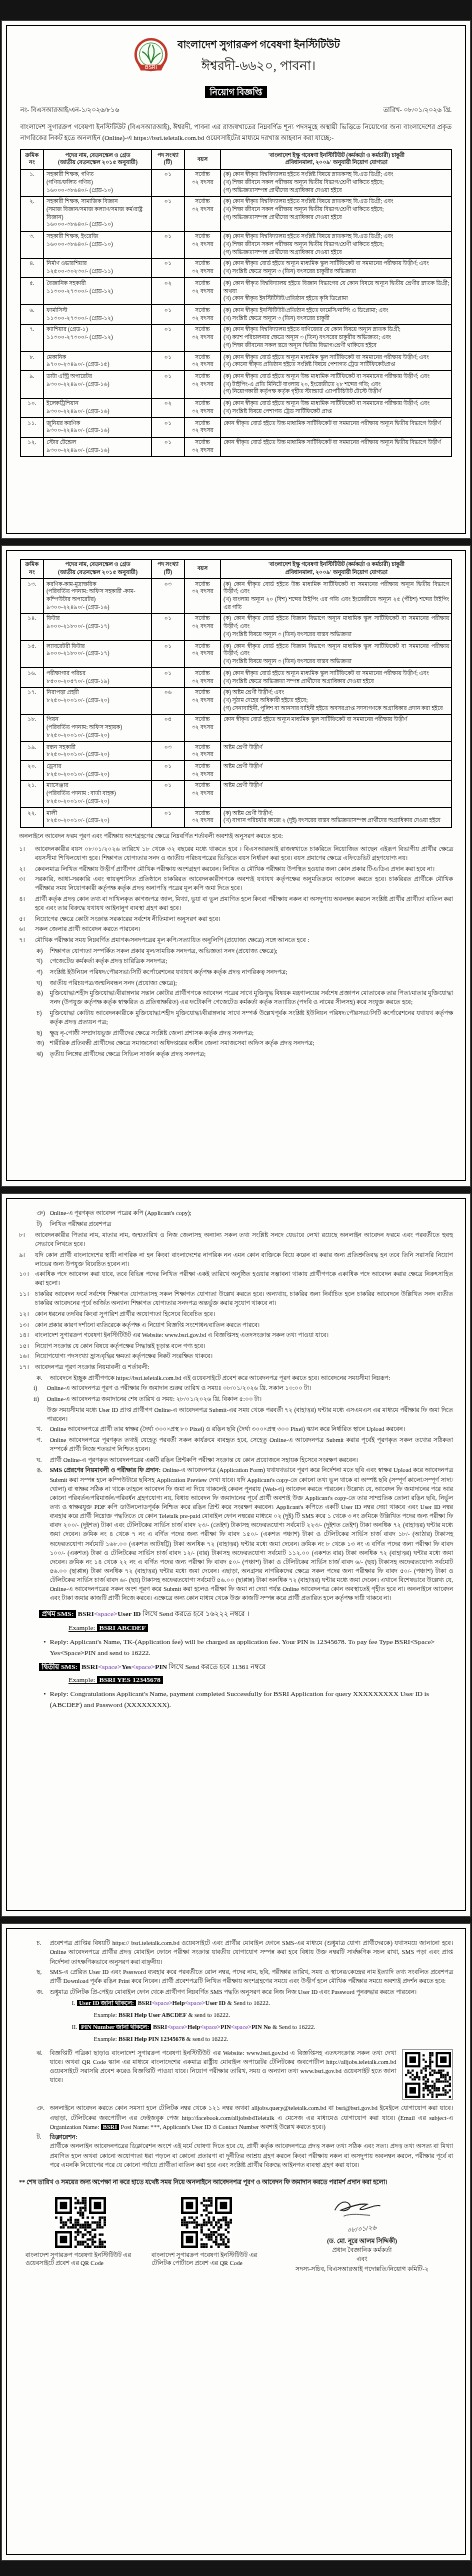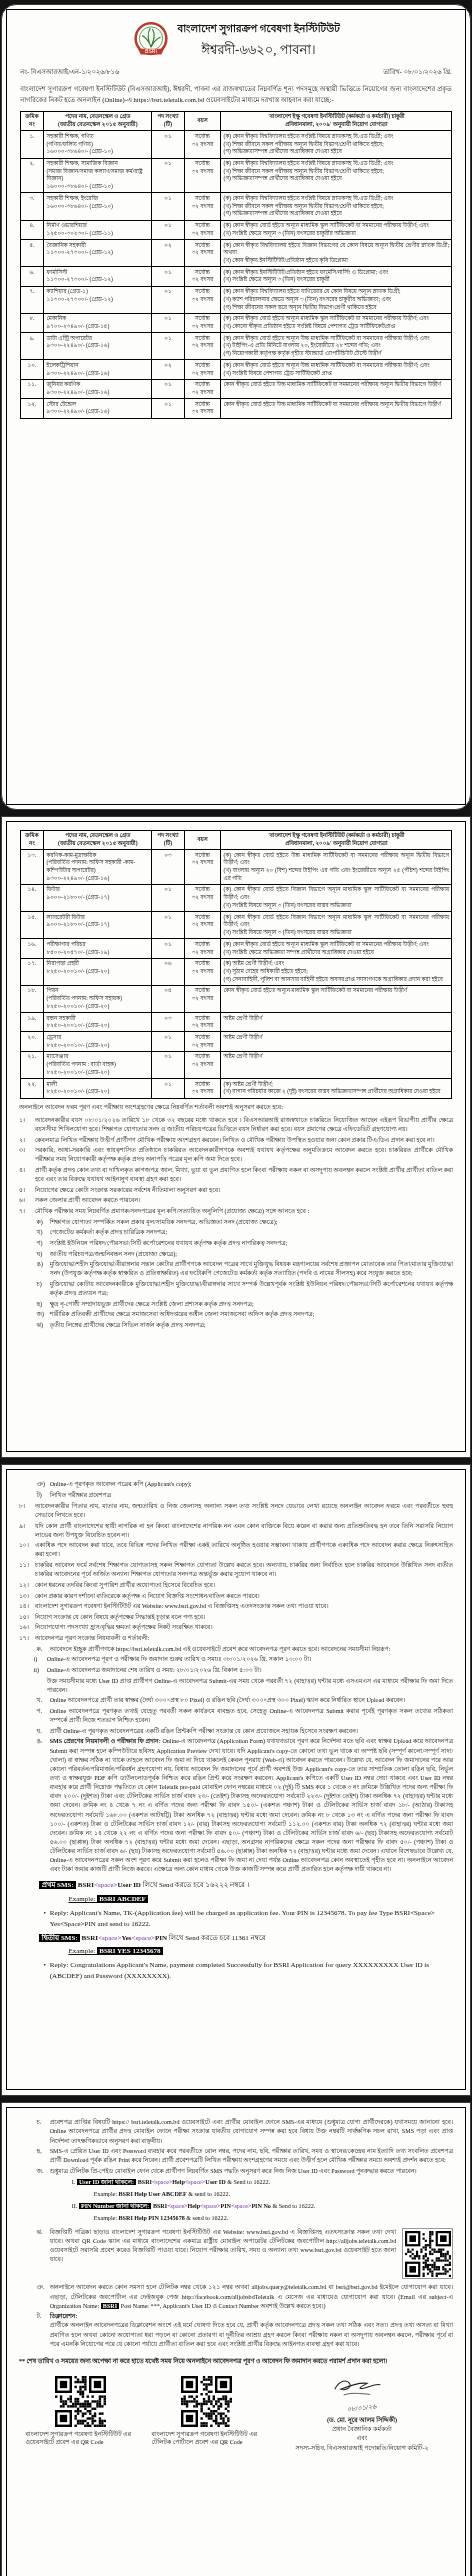--- a/index.html
+++ b/index.html
@@ -1,21 +1,21 @@
 <!DOCTYPE html>
 <html style="font-size:11.7px"><head>
 <meta charset="utf-8">
 <style>
   html,body{margin:0;padding:0;background:#141414;}
   body{width:472px;font-family:"Liberation Serif","DejaVu Serif",serif;color:#111;}
   .page{background:#fdfdfc;margin:5.9px 0.7px;border:0.7px solid #3a3a3a;box-sizing:border-box;overflow:hidden;position:relative;}
   .frame{border:1.1px solid #000;margin:4.4px;padding:5.9px 10.3px;box-sizing:border-box;height:calc(100% - 8.8px);overflow:hidden;}
-  .p1{height:806px;margin-top:4px;border-radius:15px;}
+  .p1{height:519px;margin-top:20px;}
   .p2{height:642px;}
-  .p3{height:632px;}
+  .p3{height:724px;}
   .p4{height:638px;}
   
   .hdr{display:flex;justify-content:center;align-items:center;gap:7.3px;margin-top:4.4px;}
   .hdr-txt{text-align:center;}
   .inst{font-size:10.3px;font-weight:bold;}
   .addr{font-size:13px;margin-top:1.5px;}
   .notice-title{display:block;text-align:center;margin:7.3px auto 2.9px;}
   .notice-title span{background:#000;color:#fff;font-size:8.8px;font-weight:bold;padding:0.7px 5.1px;}
   .memo-row{display:flex;justify-content:space-between;font-size:6.6px;margin:4.4px 2.9px 0;}
   .intro{font-size:6.6px;line-height:1.6;text-align:justify;margin:5.9px 2.9px 5.9px;}
@@ -72,20 +72,23 @@
           <circle cx="26" cy="24" r="16" fill="#f6fff3" stroke="#2e7d32" stroke-width="1"></circle>
           <path d="M26 36 C22 26 20 18 25 10 M26 36 C29 27 33 20 28 11 M26 36 C24 28 18 22 14 20 M26 36 C29 29 35 24 39 22" stroke="#2e7d32" stroke-width="1.6" fill="none"></path>
           <path d="M8 38 L44 38 L40 46 L12 46 Z" fill="#c0392b"></path>
           <text x="26" y="44" text-anchor="middle" font-size="7" fill="#fff" font-family="Liberation Sans, sans-serif">BSRI</text>
         </svg>
       </span>
       <div class="hdr-txt">
         <div class="inst">বাংলাদেশ সুগারক্রপ গবেষণা ইনস্টিটিউট</div>
         <div class="addr">ঈশ্বরদী-৬৬২০, পাবনা।</div>
       </div>
+    </div>
+    <div class="notice-title">
+      <span>নিয়োগ বিজ্ঞপ্তি</span>
     </div>
     <div class="memo-row">
       <span>নং- বিএসআরআই/এন-১/২০২৬/৮১৬</span>
       <span>তারিখ- ০৮/০১/২০২৬ খ্রি.</span>
     </div>
     <div class="intro">বাংলাদেশ সুগারক্রপ গবেষণা ইনস্টিটিউট (বিএসআরআই), ঈশ্বরদী, পাবনা এর রাজস্বখাতের নিম্নবর্ণিত শূন্য পদসমূহে অস্থায়ী ভিত্তিতে নিয়োগের জন্য বাংলাদেশের প্রকৃত নাগরিকের নিকট হতে অনলাইন (Online)-এ https://bsri.teletalk.com.bd ওয়েবসাইটের মাধ্যমে দরখাস্ত আহবান করা যাচ্ছে:-</div>
     <table class="post">
       <thead>
           <tr>
             <th>ক্রমিক

